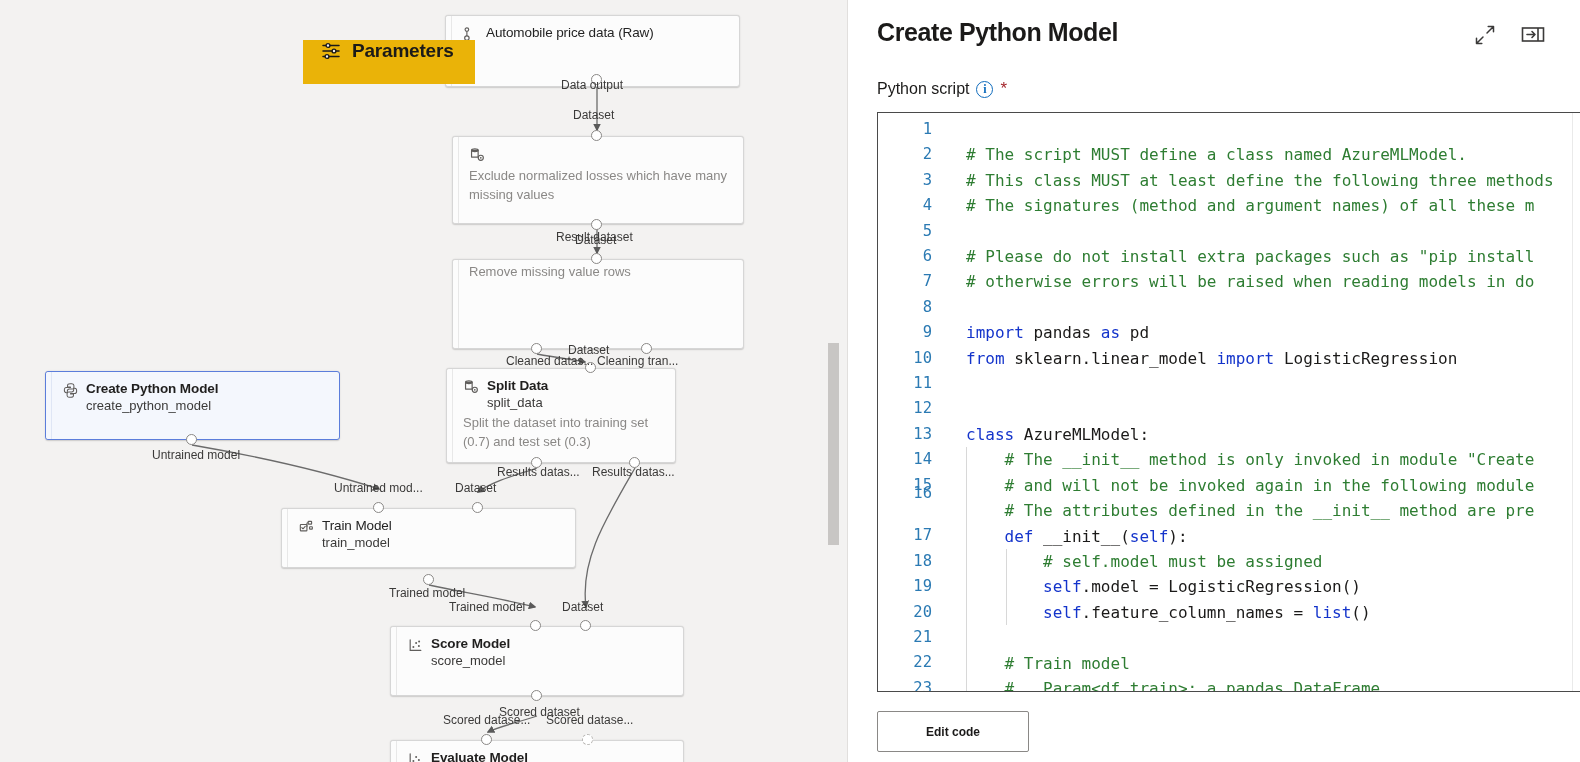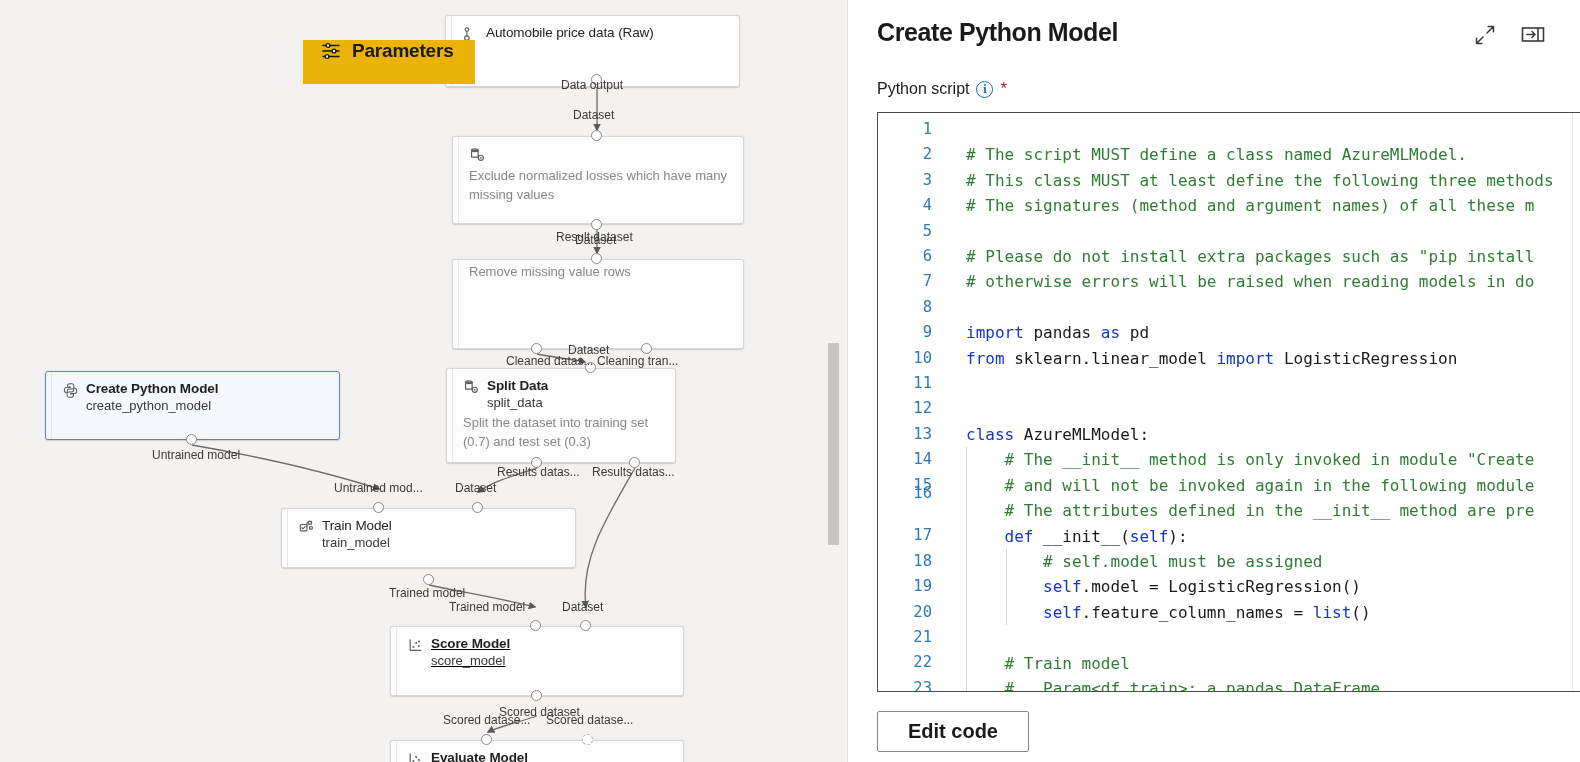--- a/index.html
+++ b/index.html
@@ -143,21 +143,21 @@
   .indent-guide {
     position: absolute; left: 62px; top: 0; width: 1px; background: #d8d8d8;
   }
   #editor-right-rule {
     position: absolute; left: 694px; top: 0; width: 1px; height: 100%; background: #eaeaea;
   }
 
   #edit-code-btn {
     position: absolute; left: 29px; top: 711px; width: 152px; height: 41px;
     background: #ffffff; border: 1px solid #8a8886; border-radius: 2px;
-    font-family: "Liberation Sans", sans-serif; font-size: 20px; font-weight: bold;
+    font-family: "Liberation Sans", sans-serif; font-size: 12px; font-weight: bold;
     color: #1b1a19; cursor: pointer;
   }
 </style>
 </head>
 <body>
 
 <div id="root">
 
   <div id="canvas">
 
@@ -283,21 +283,21 @@
         <div class="node-titles">
           <div class="node-title reg">Train Model</div>
           <div class="node-sub">train_model</div>
         </div>
       </div>
     </div>
     <div class="port" style="left:373px; top:502px;"></div>
     <div class="port" style="left:472px; top:502px;"></div>
     <div class="port" style="left:423px; top:574px;"></div>
 
-    <div class="node" style="left:390px; top:626px; width:294px; height:70px;text-decoration:underline;">
+    <div class="node" style="left:390px; top:626px; width:294px; height:70px;">
       <div class="accent"></div>
       <div class="node-head">
         <span class="node-ico">
           <svg viewBox="0 0 16 16">
               <path d="M3 2.6 L3 12.6 L13 12.6" fill="none" stroke="currentColor" stroke-width="1.1" stroke-linecap="round"></path>
               <circle cx="6" cy="9.4" r="0.95" fill="currentColor"></circle>
               <circle cx="8.6" cy="5.6" r="0.95" fill="currentColor"></circle>
               <circle cx="11.2" cy="8.4" r="0.95" fill="currentColor"></circle>
               <circle cx="11.4" cy="4.2" r="0.95" fill="currentColor"></circle>
             </svg>

